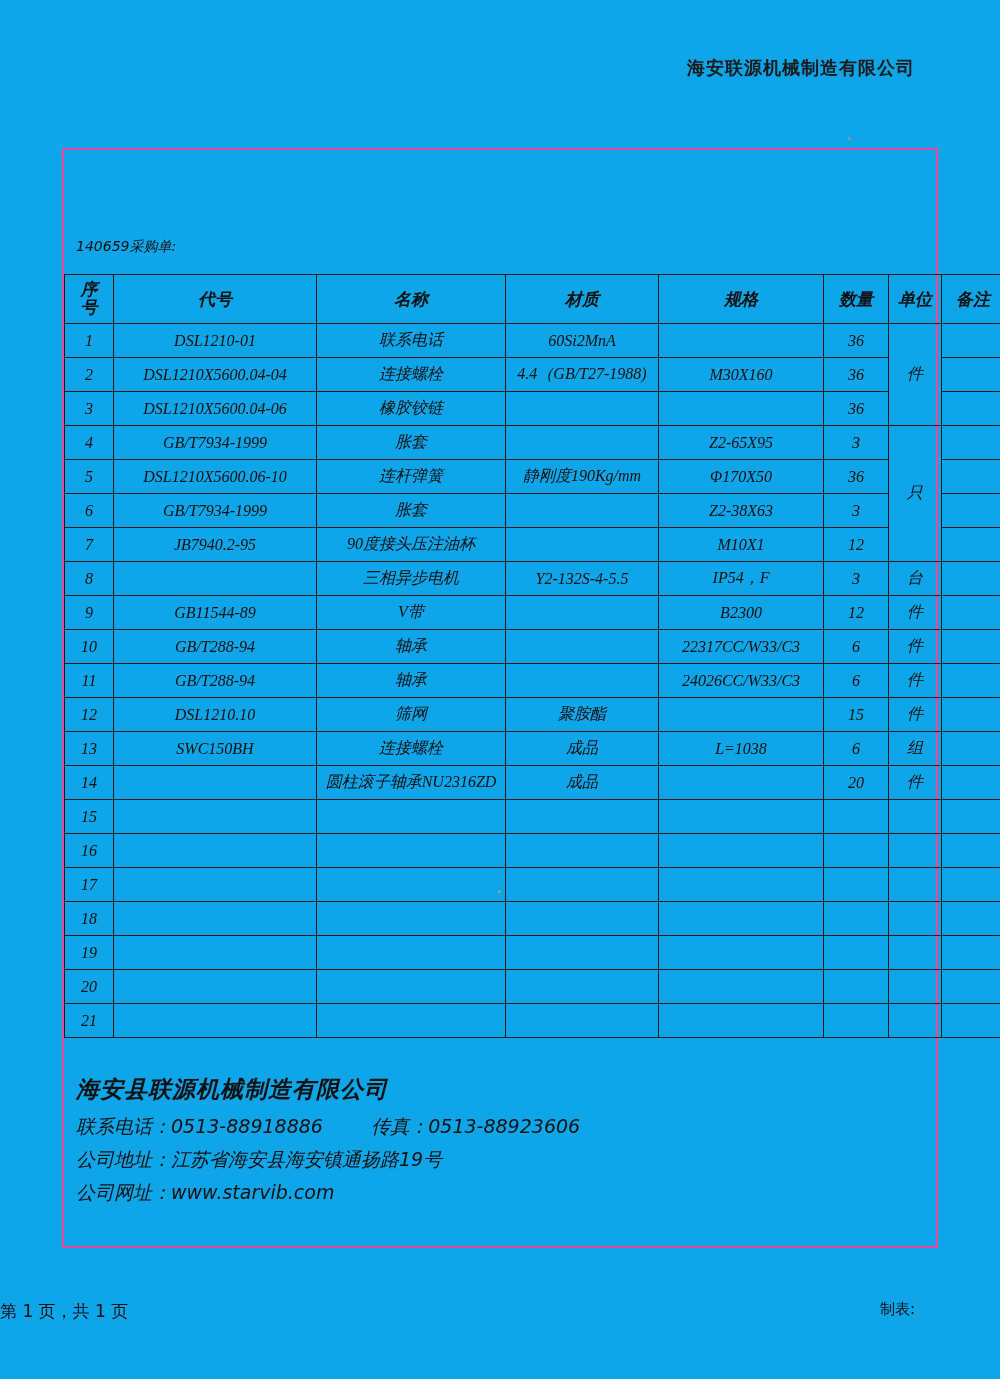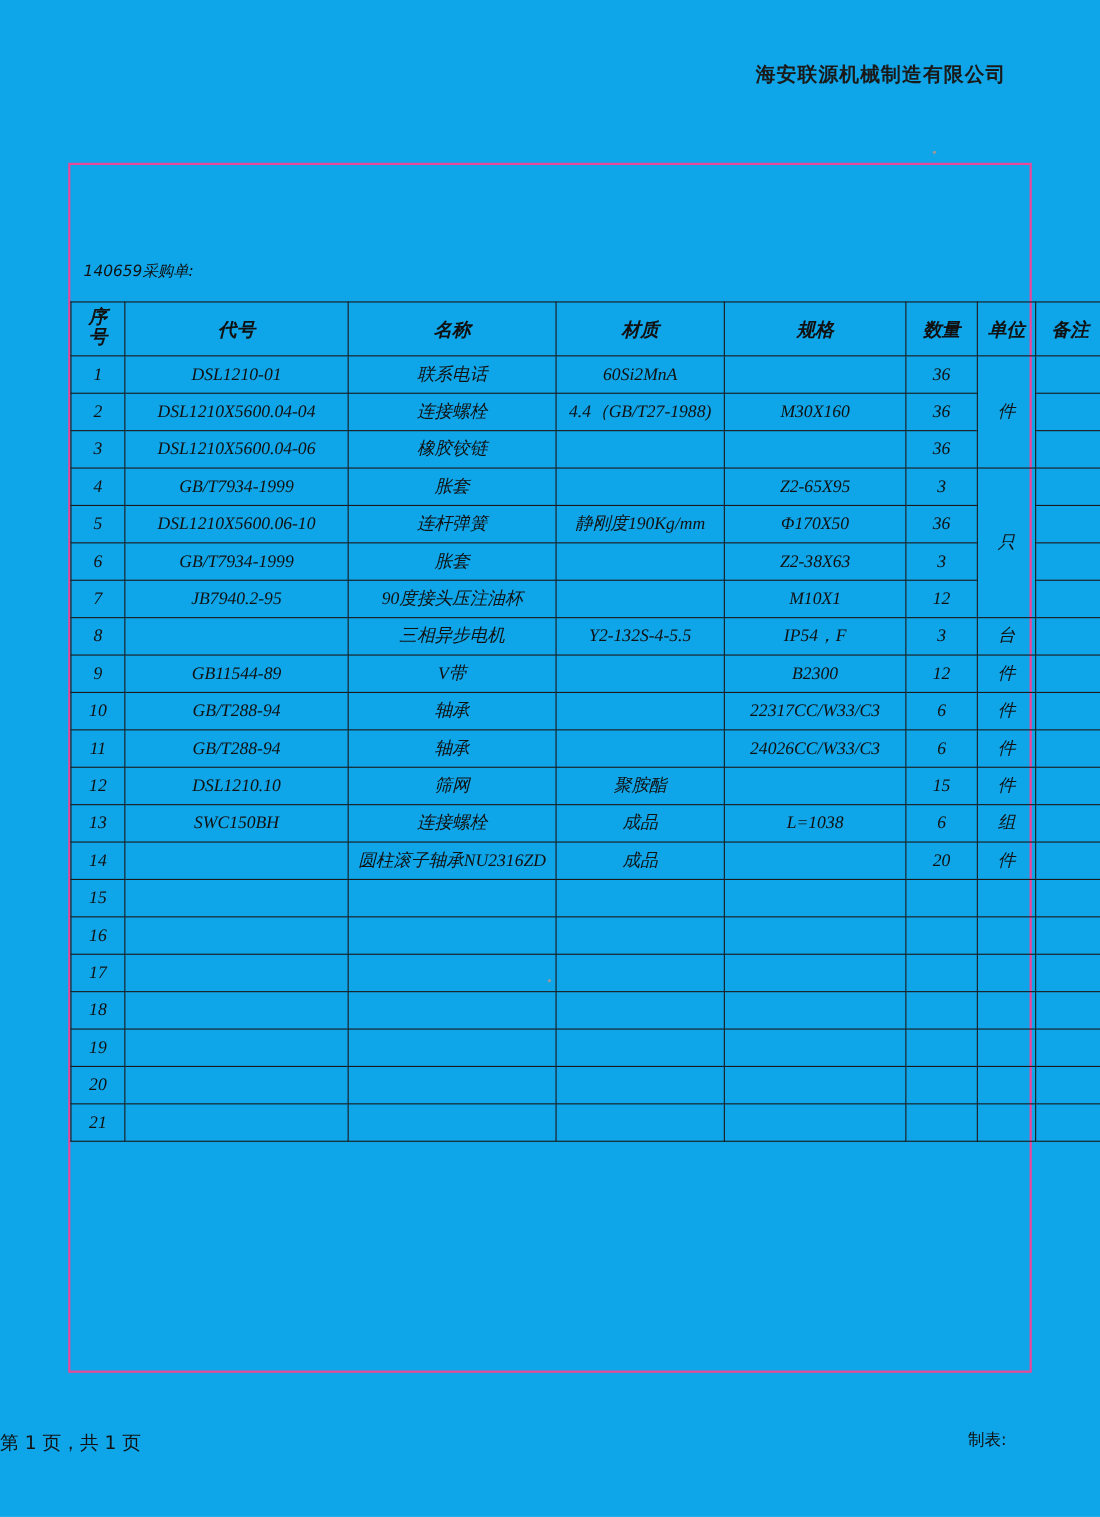--- a/index.html
+++ b/index.html
@@ -364,20 +364,26 @@
           <td class="name"></td>
           <td class="mat"></td>
           <td class="spec"></td>
           <td class="qty"></td>
           <td class="unit"></td>
           <td class="note"></td>
         </tr>
       </tbody>
     </table>
 
+    <div class="footer-block">
+      <div class="footer-title">海安县联源机械制造有限公司</div>
+      <div class="footer-line">联系电话：0513-88918886        传真：0513-88923606</div>
+      <div class="footer-line">公司地址：江苏省海安县海安镇通扬路19号</div>
+      <div class="footer-line">公司网址：www.starvib.com</div>
+    </div>
 
   </div>
 
   <div class="page-footer">
     <div class="page-num">第 1 页，共 1 页</div>
     <div class="maker">制表:</div>
   </div>
 
 </div>
 

